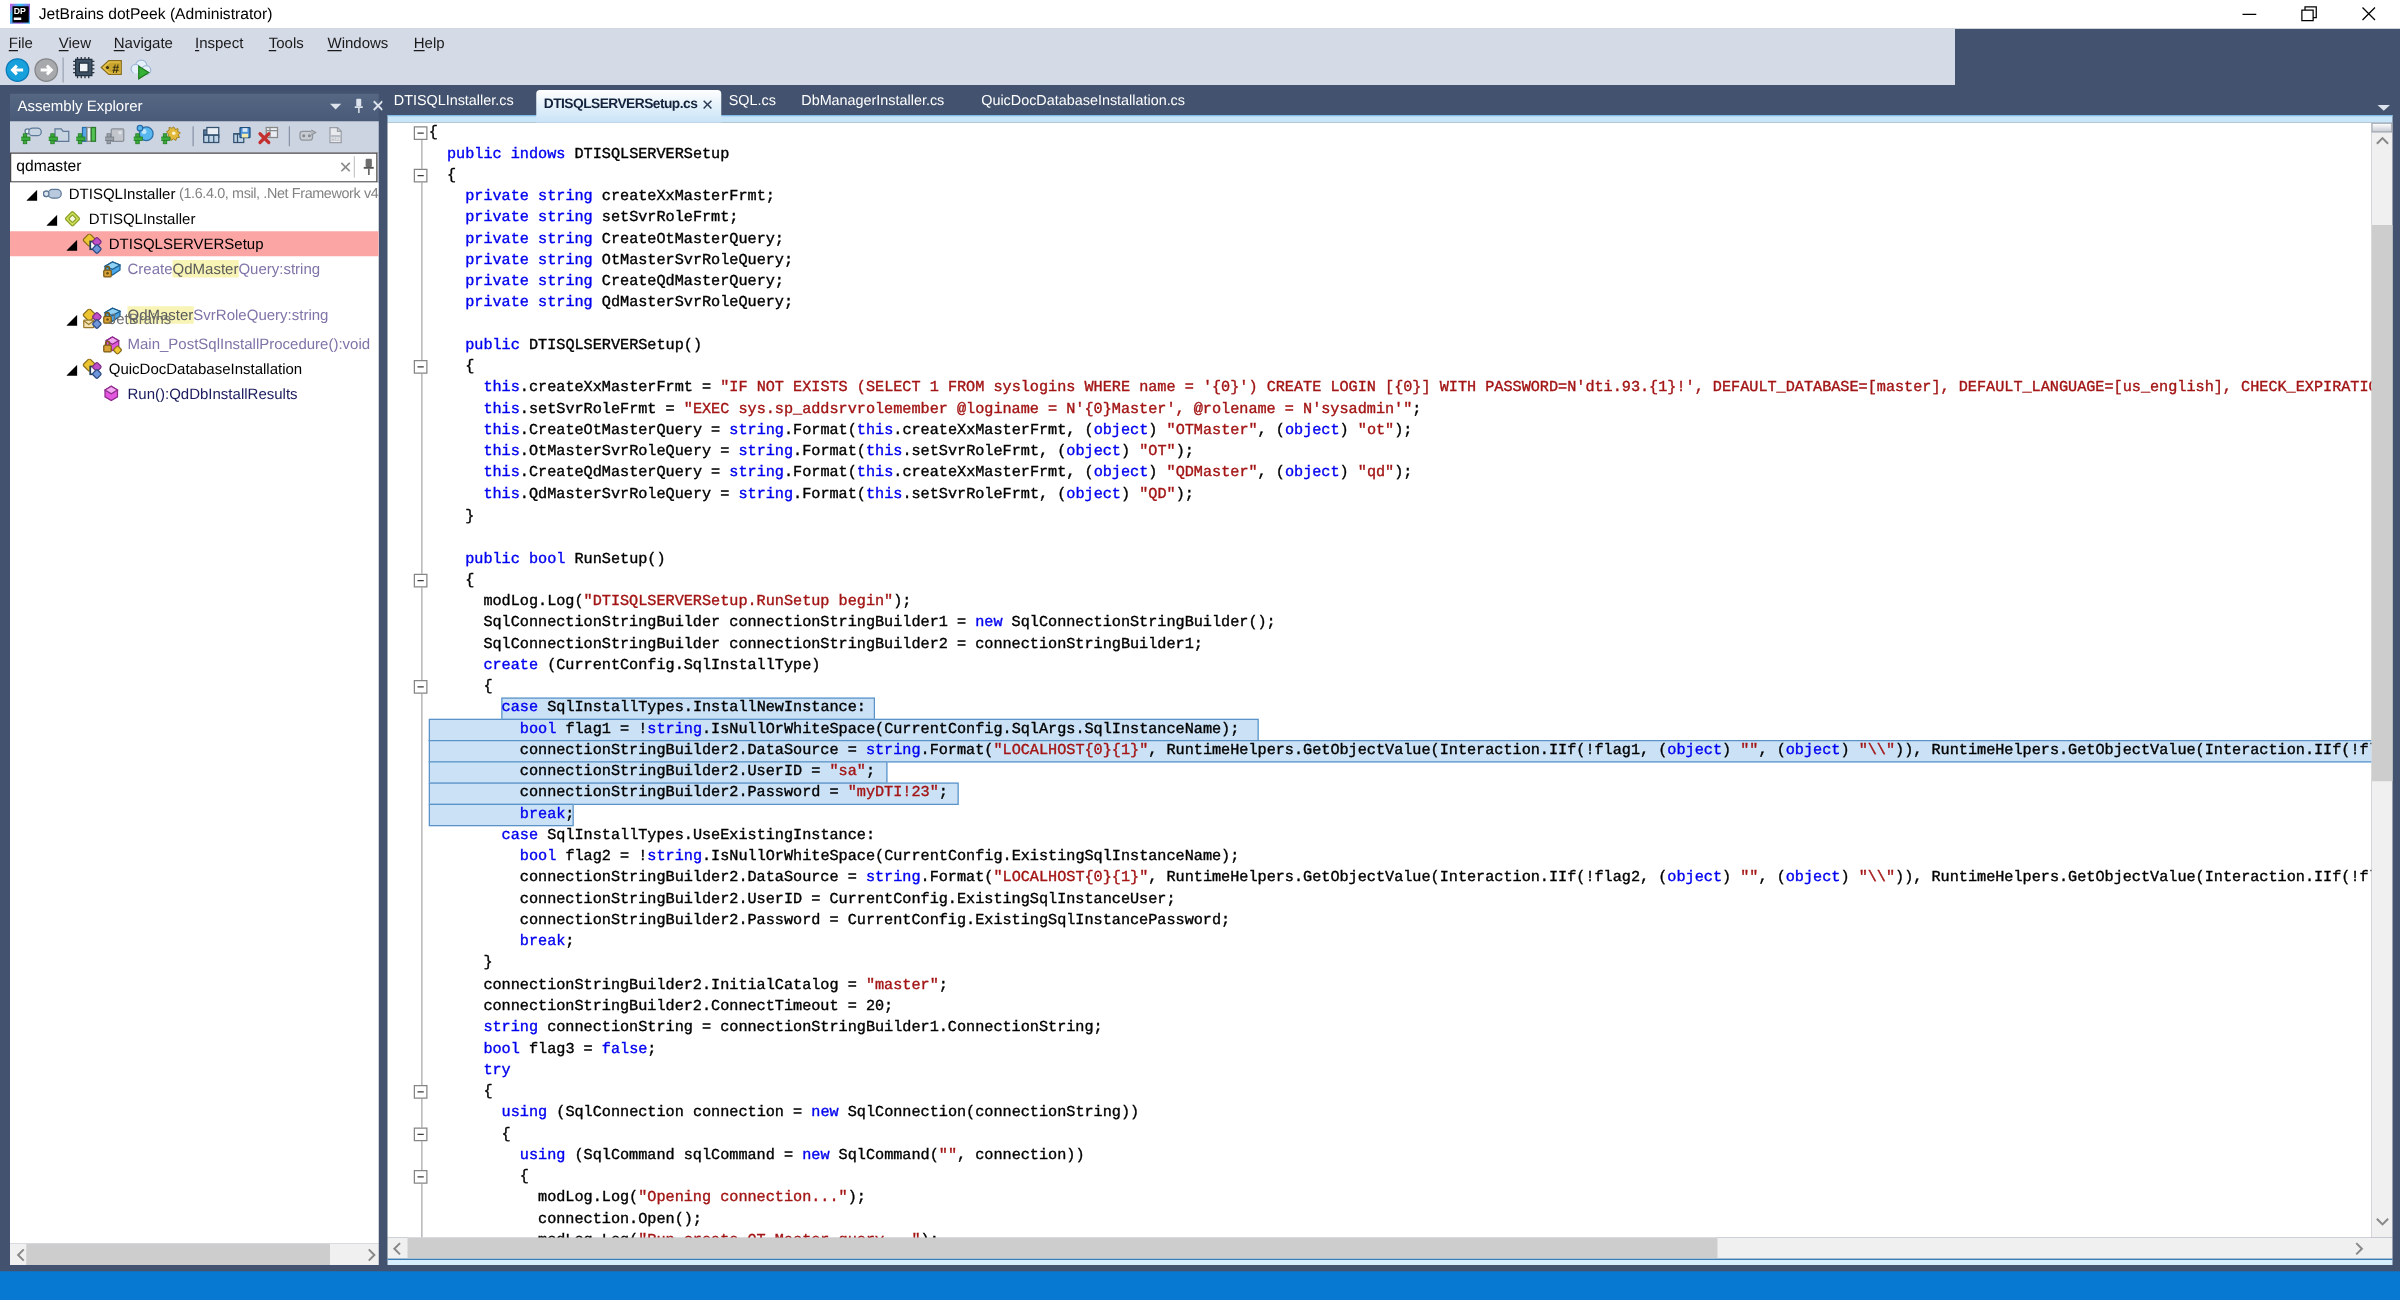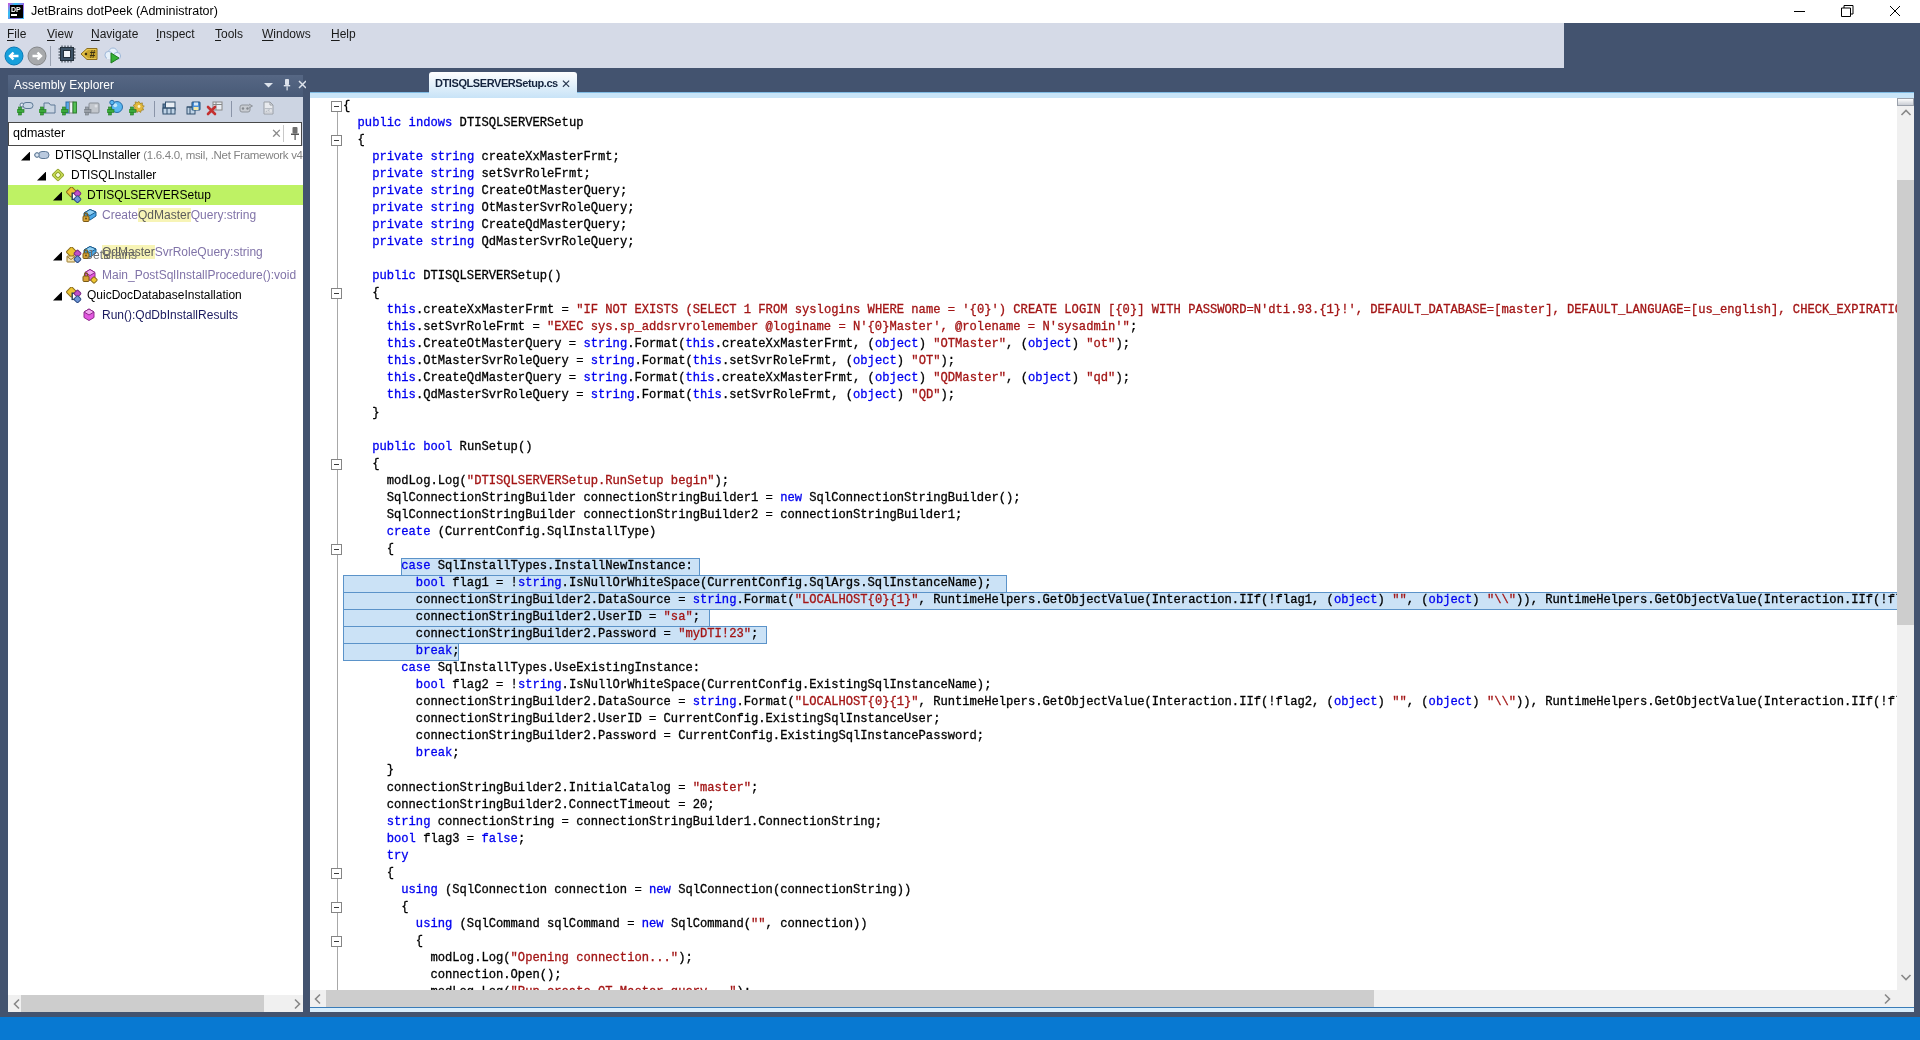--- a/index.html
+++ b/index.html
@@ -27,21 +27,21 @@
 #ptool { left:8px; top:97px; width:295px; height:25px; background:#CCD4E2; padding:3px 0 0 4px; white-space:nowrap; }
 #ptool svg { vertical-align:top; }
 .psep { display:inline-block; width:1px; height:16px; background:#8A94A8; }
 #psearch { left:8px; top:122px; width:295px; height:24px; background:#CCD4E2; }
 #psearch .box { position:absolute; left:0px; top:0px; width:294px; height:24px; background:#FFF; border:1px solid #484848; }
 #psearch .q { position:absolute; left:5px; top:4px; font-size:12.5px; color:#000; }
 #psearch .x { position:absolute; left:263px; top:4px; color:#8A8A8A; font-size:13px; }
 #psearch .sep { position:absolute; left:275px; top:3px; width:1px; height:17px; background:#C8C8C8; }
 #ptree { left:8px; top:146px; width:295px; height:849px; background:#FFF; overflow:hidden; }
 .trow { position:absolute; left:0; width:295px; height:20px; white-space:nowrap; font-size:12px; display:flex; align-items:center; }
-.trow.sel2 { background:#bef264; }
+.trow.sel2 { background:#fca5a5; }
 .trow span { display:inline-block; flex:none; }
 .exp { width:9px; height:9px; background:#000; clip-path:polygon(100% 0,100% 100%,0 100%); margin-right:4px; transform:translateY(1px); }
 .ticon { width:17px; height:17px; margin-right:4px; }
 .ticon svg { display:block; }
 .tb { color:#000; }
 .tg { color:#838383; }
 .tgy { color:#6F6F6F; }
 .tp { color:#8073A8; }
 .tnavy { color:#1A1A5E; }
 .hl { background:#F7F4B6; color:#5A5A5A; }
@@ -331,20 +331,29 @@
   <div class="abs" id="pscroll">
     <svg style="position:absolute;left:5px;top:3px" width="7" height="12">
         <path d="M6 1.5 L1.5 6 L6 10.5" stroke="#888" stroke-width="1.6" fill="none"></path>
       </svg>
     <div class="thumb"></div>
     <svg style="position:absolute;left:286px;top:3px" width="7" height="12">
         <path d="M1 1.5 L5.5 6 L1 10.5" stroke="#888" stroke-width="1.6" fill="none"></path>
       </svg>
   </div>
 
+  <div class="abs" id="tabs">
+    <span class="tab" style="left:5px">DTISQLInstaller.cs</span>
+    <span class="tab" style="left:273px">SQL.cs</span>
+    <span class="tab" style="left:331px">DbManagerInstaller.cs</span>
+    <span class="tab" style="left:475px">QuicDocDatabaseInstallation.cs</span>
+    <svg style="position:absolute;left:1591px;top:15px" width="12" height="7">
+        <path d="M1 1 l5 4.5 5-4.5Z" fill="#DDE3EC"></path>
+      </svg>
+  </div>
   <div class="abs" id="atab">
       <span class="t">DTISQLSERVERSetup.cs</span>
       <span class="x">✕</span>
     </div>
   <div class="abs" id="strip"></div>
   <div class="abs" id="edit">
     <div id="gutline"></div>
 <div class="fold" style="top:2.70px">
         <span></span>
       </div>

